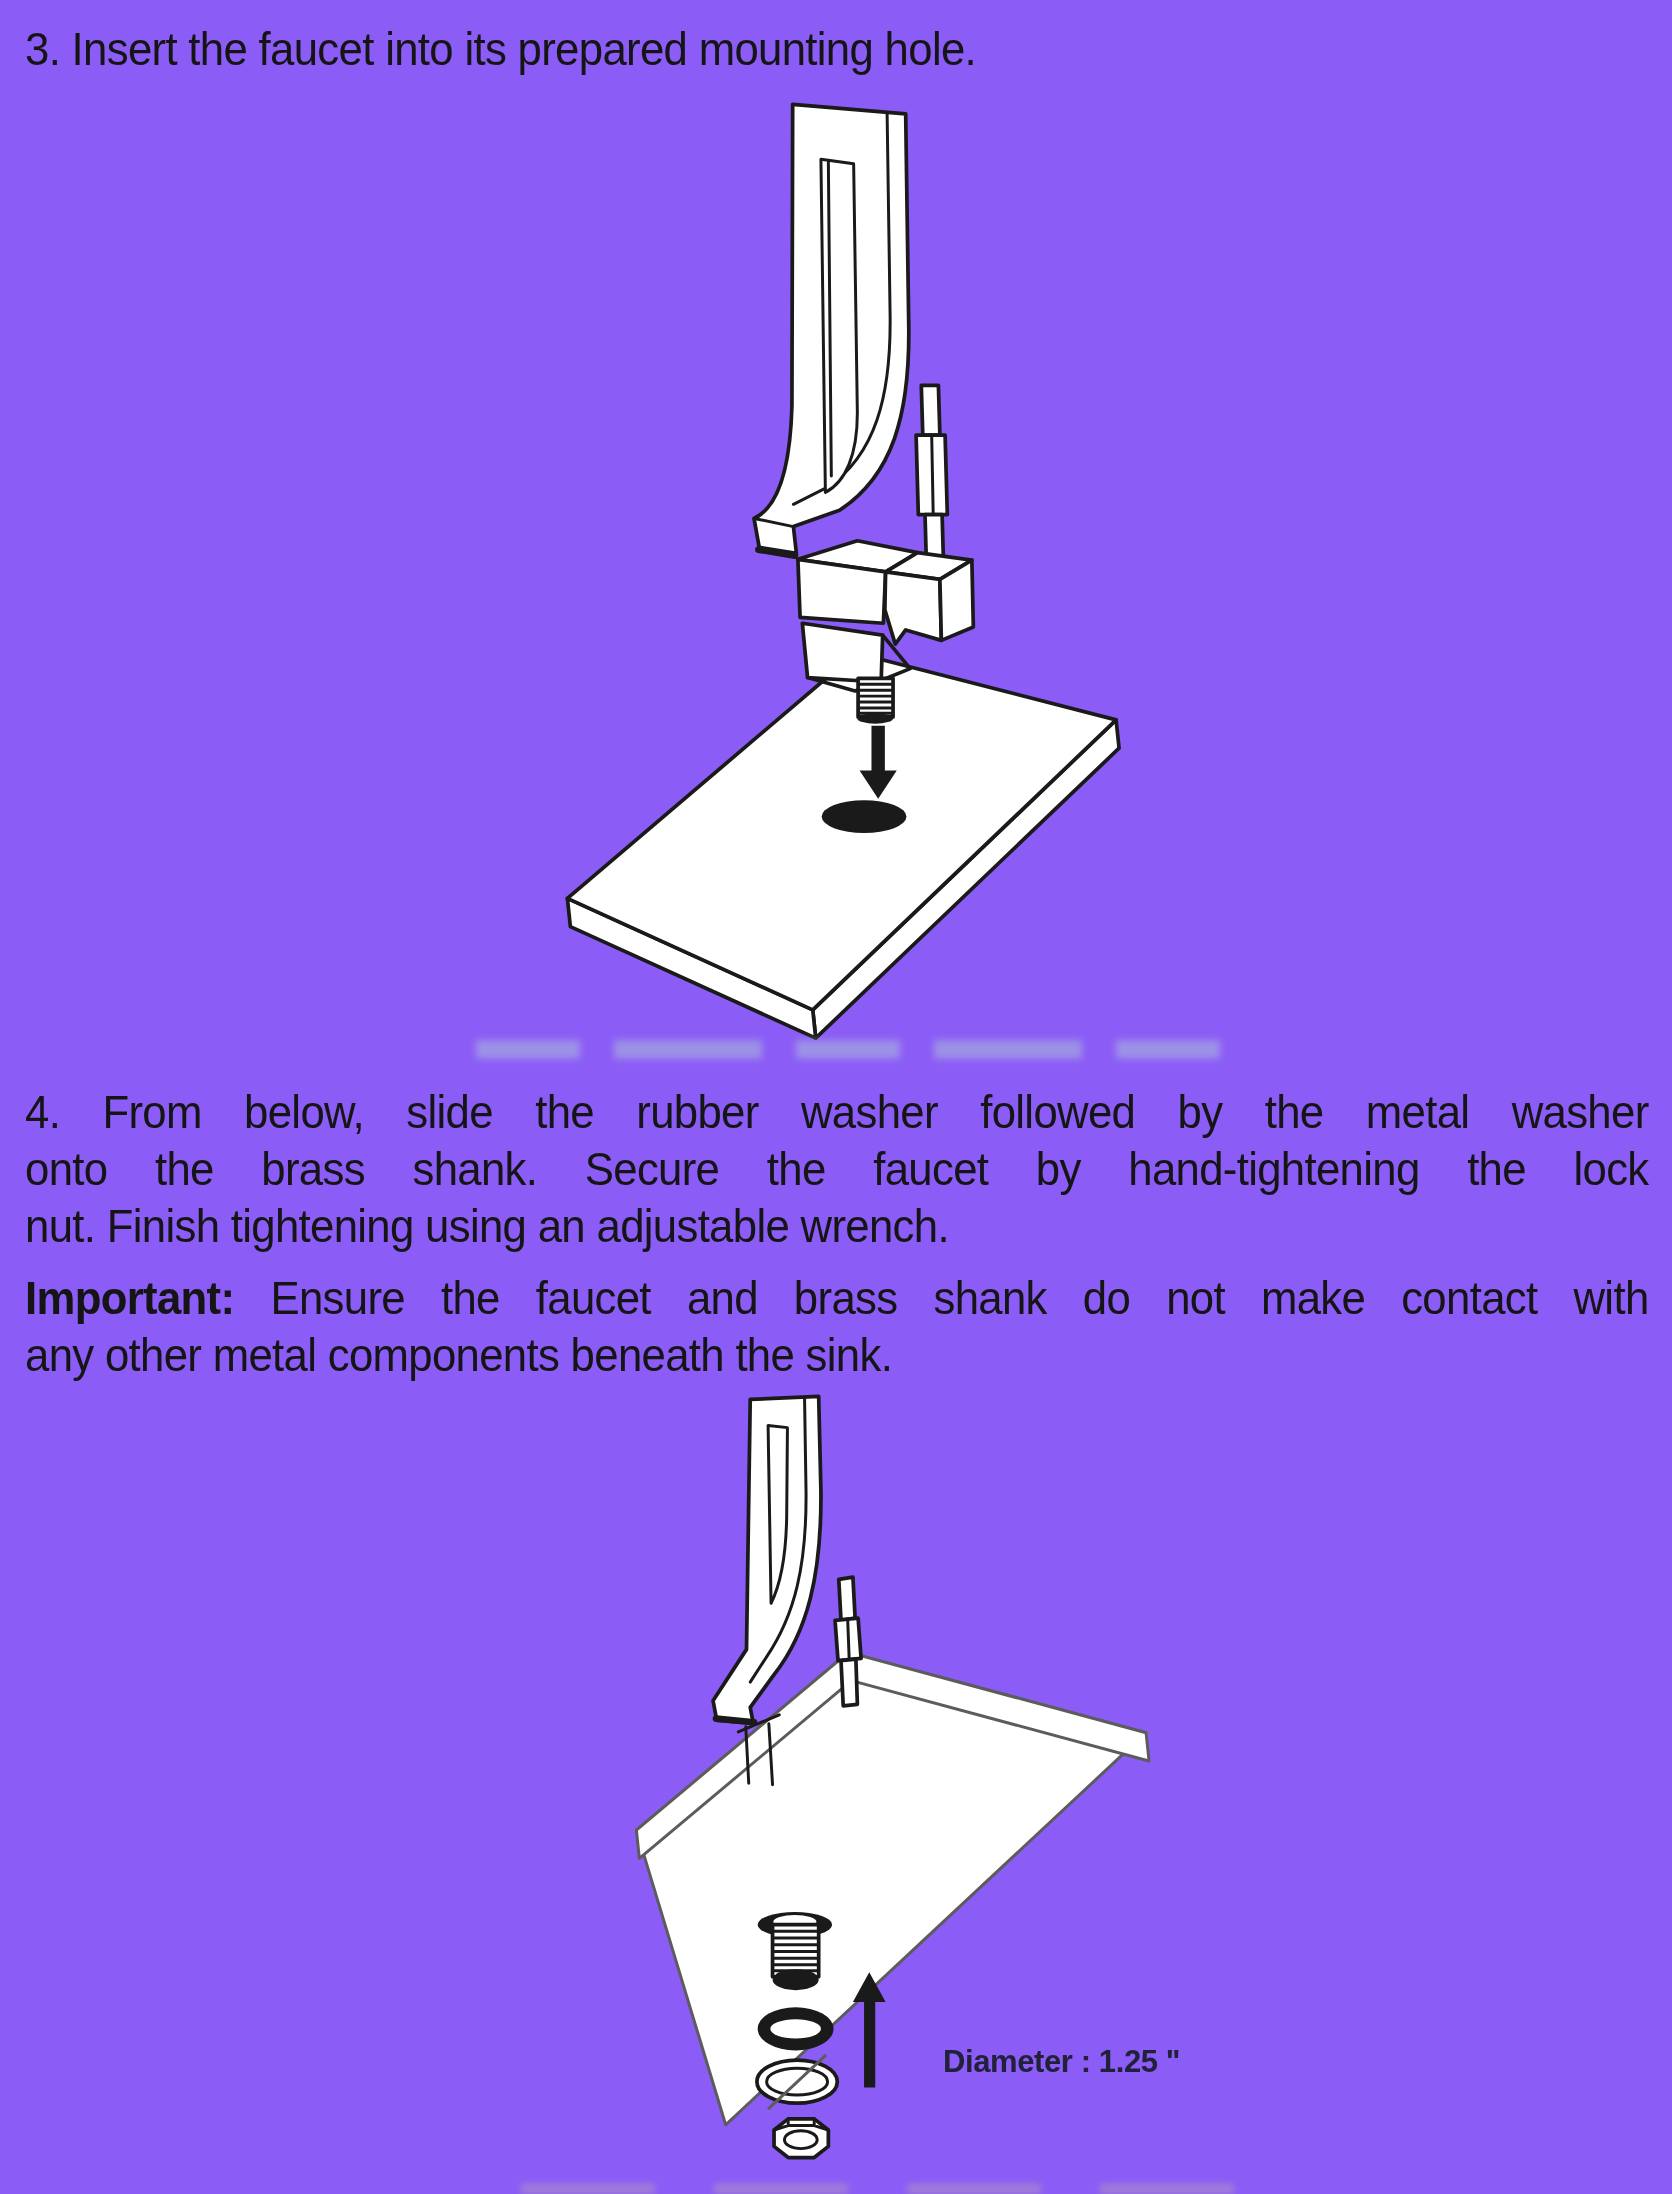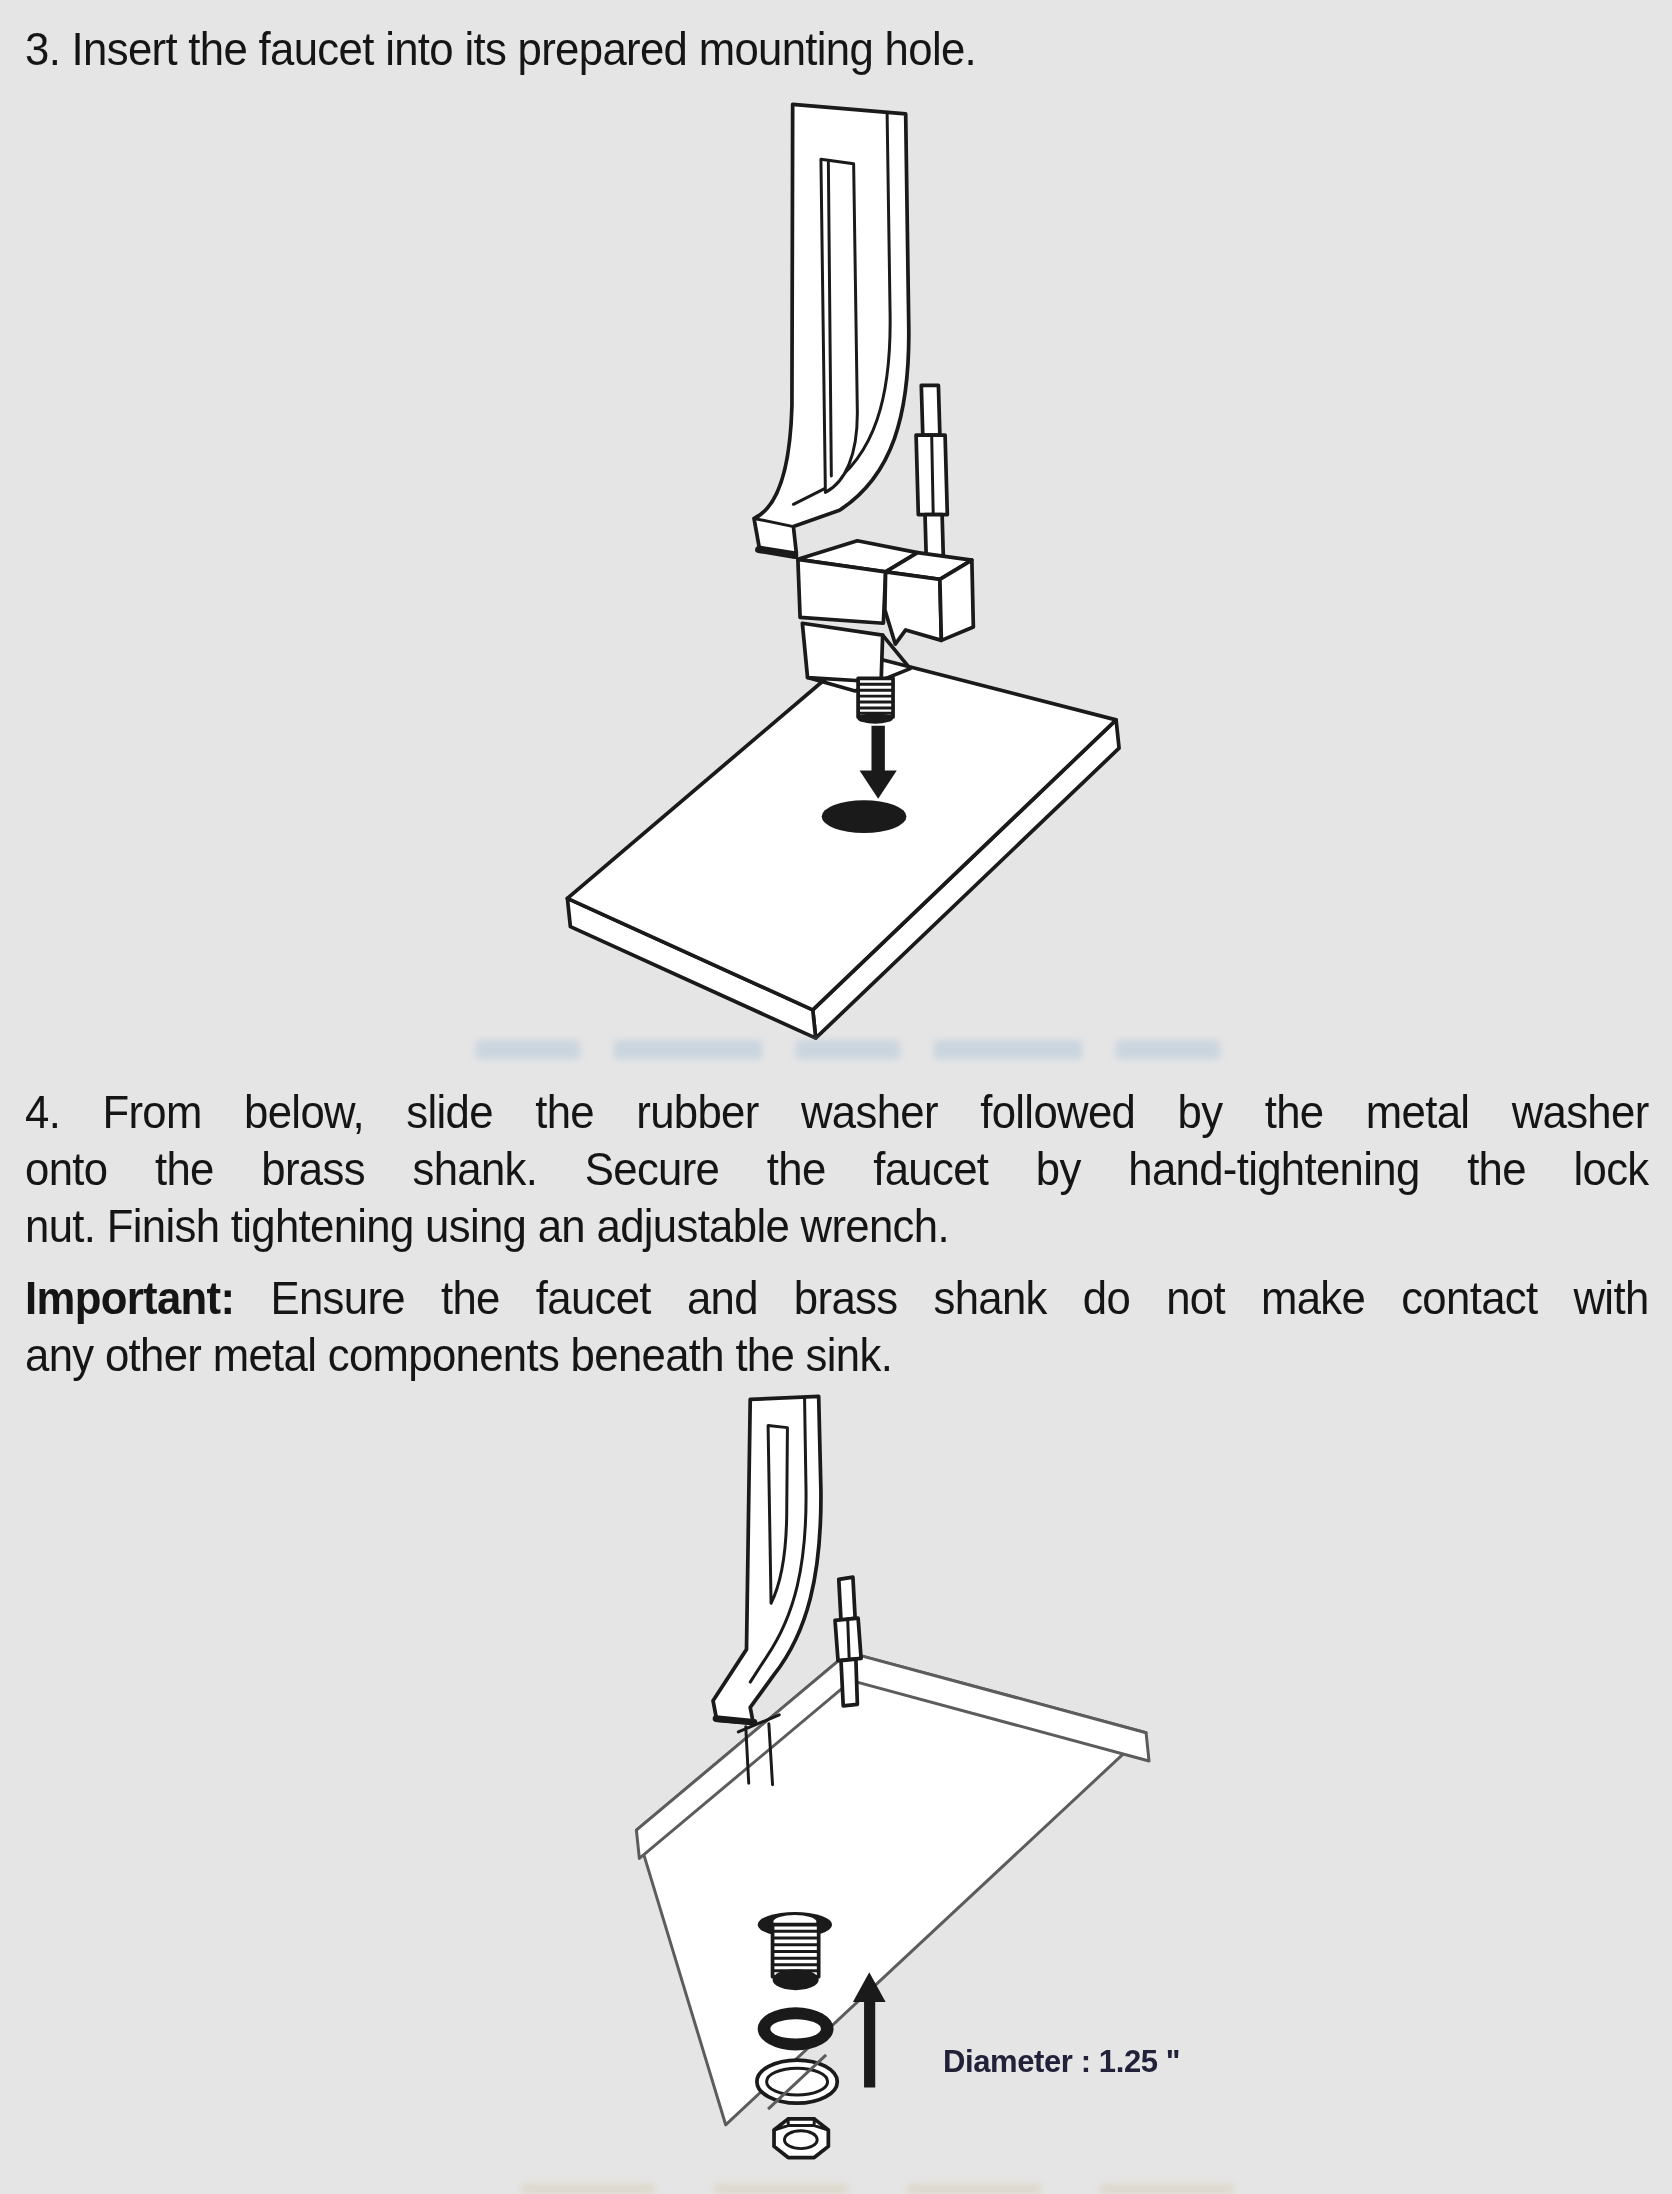--- a/index.html
+++ b/index.html
@@ -1,16 +1,16 @@
 <!DOCTYPE html>
 <html style="font-size:12px"><head>
 <meta charset="utf-8">
 <style>
   html,body{margin:0;padding:0;background:#fff;}
-  .page{position:relative;width:1672px;height:2194px;background:#e5e5e5;overflow:hidden;
+  .page{position:relative;width:1672px;height:2194px;background:#8b5cf6;overflow:hidden;
         font-family:"Liberation Sans",sans-serif;color:#1a1a1a;}
   .para{position:absolute;left:24.5px;width:1709px;transform:scaleX(0.95);transform-origin:0 0;
         font-size:46px;line-height:57px;letter-spacing:-0.7px;color:#151515;}
   .line{text-align:justify;text-align-last:justify;}
   .line.left{text-align:left;text-align-last:left;}
   .b{font-weight:bold;}
   .fig{position:absolute;}
   .k{stroke:#1a1a1a;fill:none;stroke-width:5;stroke-linejoin:round;stroke-linecap:round;}
   .kw{stroke:#1a1a1a;fill:#ffffff;stroke-width:5;stroke-linejoin:round;stroke-linecap:round;}
   .kb{fill:#1a1a1a;stroke:none;}

